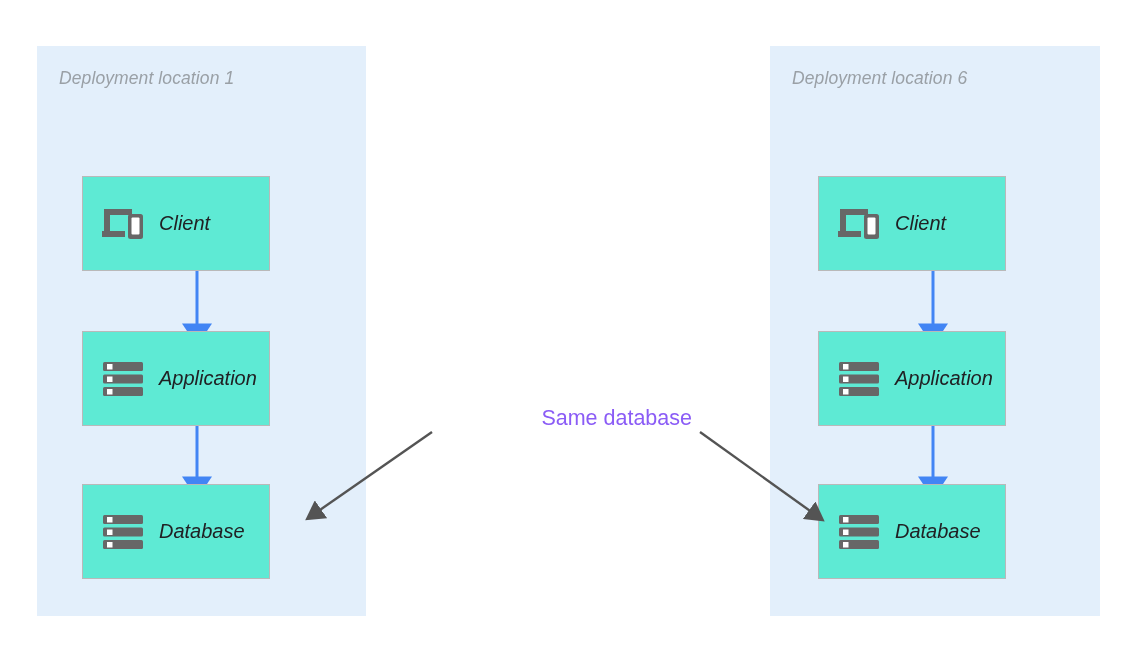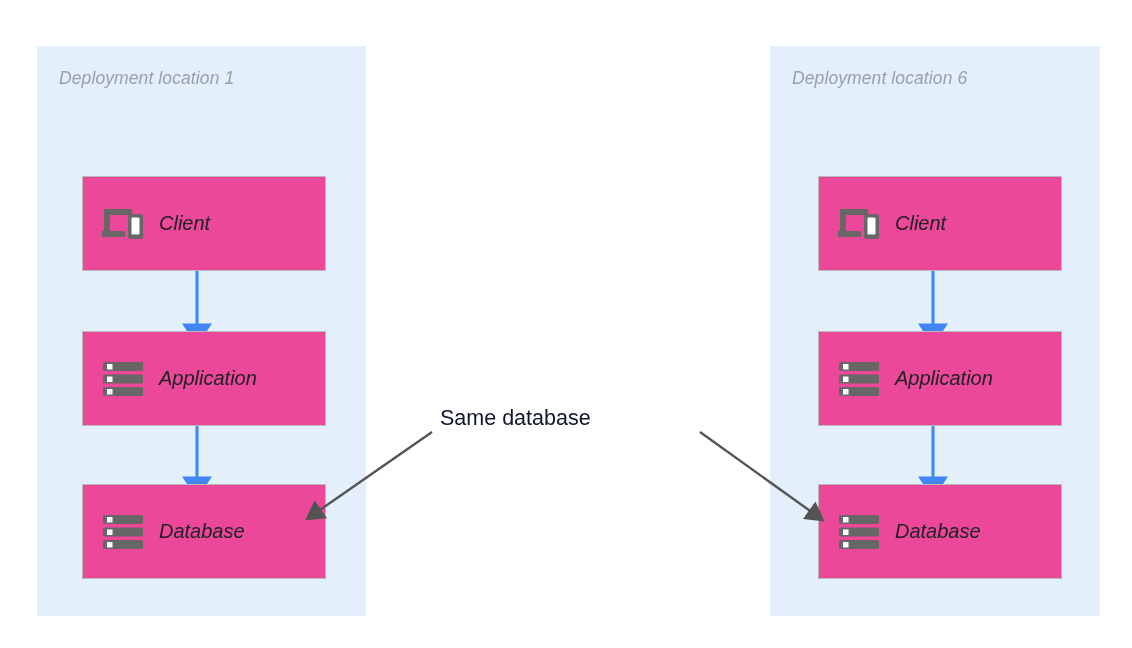--- a/index.html
+++ b/index.html
@@ -36,23 +36,23 @@
     left: 22px;
     font-size: 17.5px;
     color: #9aa0a6;
     letter-spacing: 0.1px;
     white-space: nowrap;
   }
 
   
   .node {
     position: absolute;
-    width: 244px;
+    width: 188px;
     height: 95px;
-    background: #ec4899;
+    background: #5eead4;
     border: 1.4px solid #b9b9b9;
     box-sizing: border-box;
     display: flex;
     align-items: center;
     padding-left: 18px;
   }
   #panel-1 .node { left: 45px; }
   #panel-2 .node { left: 48px; }
 
   .node-client   { top: 130px; }
@@ -84,24 +84,24 @@
     pointer-events: none;
     overflow: visible;
   }
 
   
   #same-db-note {
     position: absolute;
     left: 440px;
     top: 404px;
     width: 252px;
-    text-align: left;
+    text-align: right;
     font-size: 21.5px;
     line-height: 29px;
-    color: #0f172a;
+    color: #8b5cf6;
   }
 
   #center-arrows {
     position: absolute;
     left: 0;
     top: 0;
     width: 1132px;
     height: 648px;
     pointer-events: none;
   }

